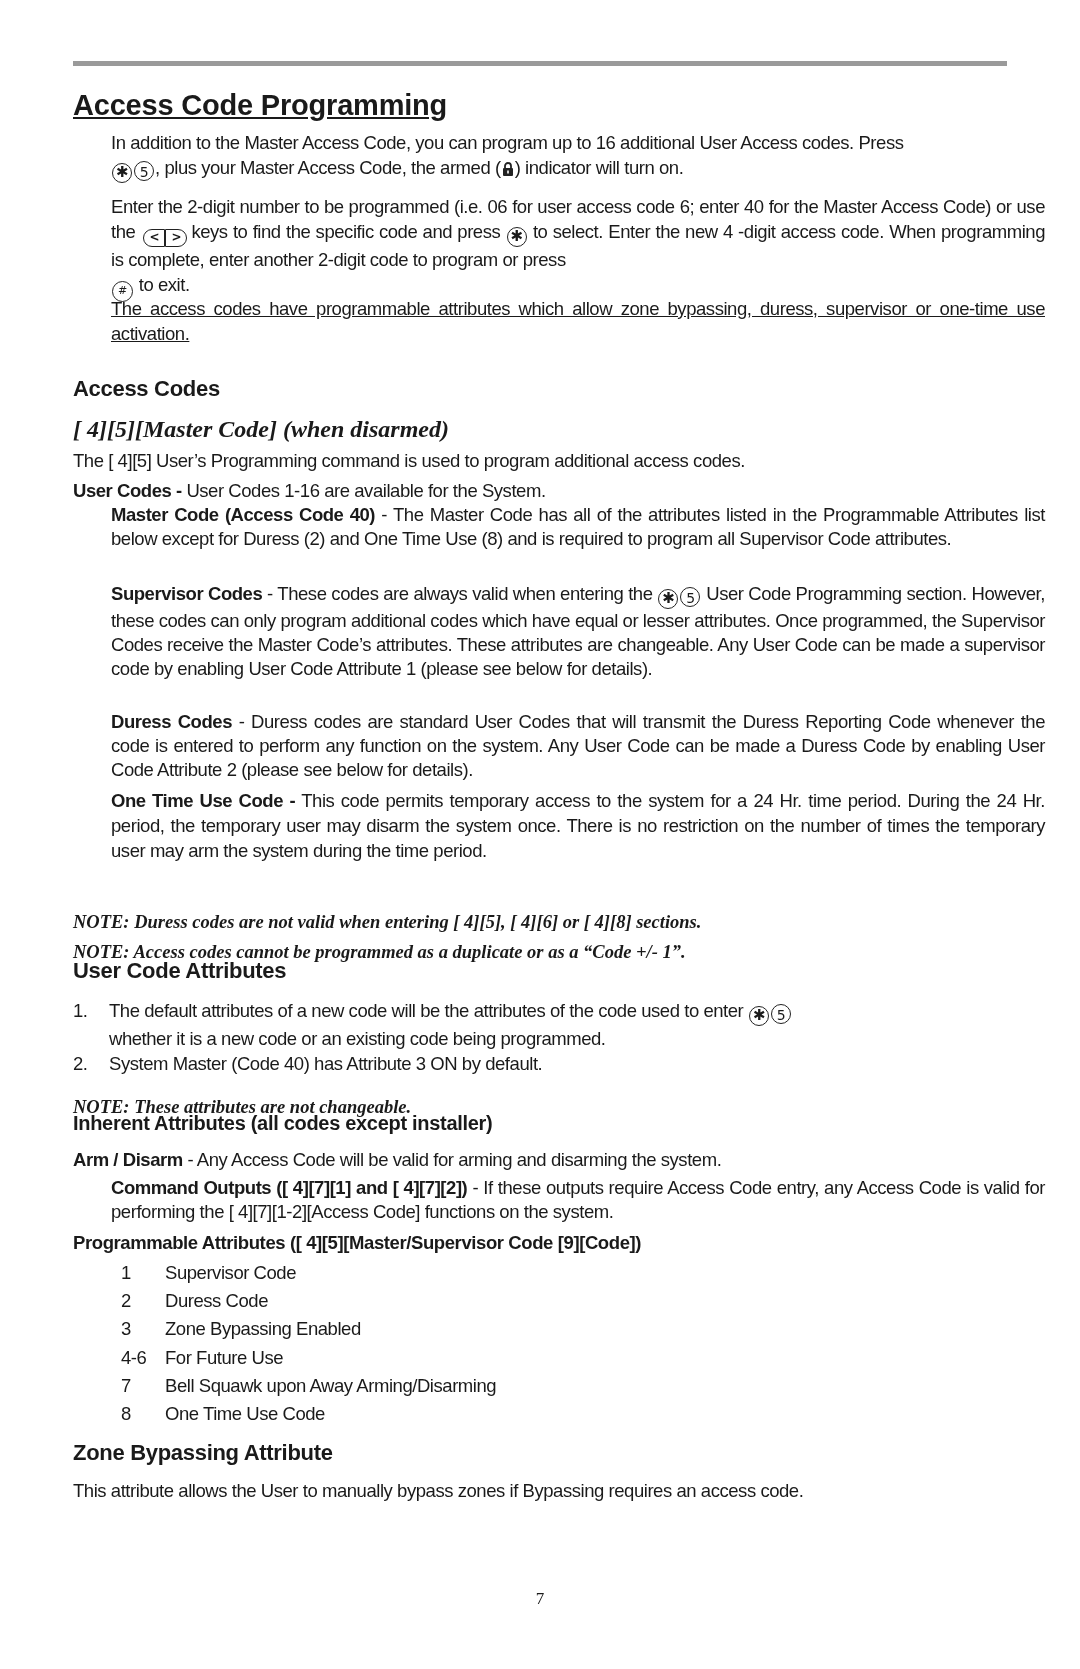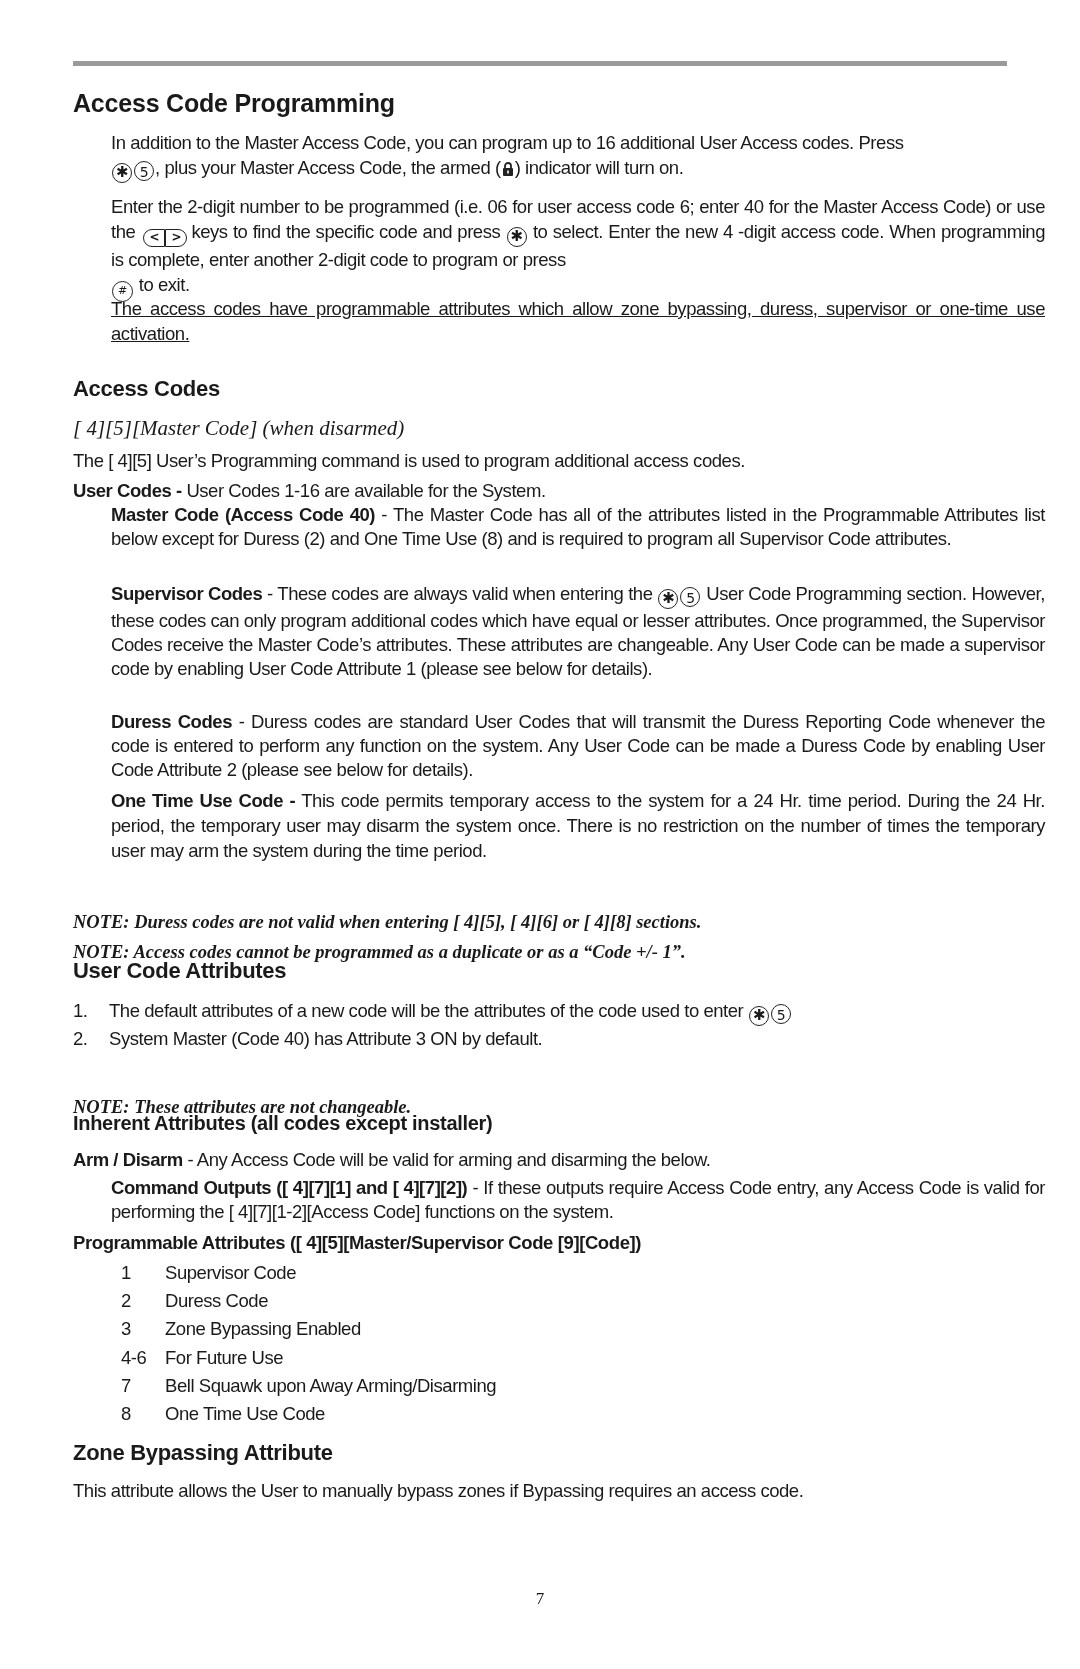--- a/index.html
+++ b/index.html
@@ -1,25 +1,25 @@
 <!DOCTYPE html>
 <html><head>
   <meta charset="utf-8">
   <style>
     html, body { margin: 0; padding: 0; background: #ffffff; }
     body { width: 1080px; height: 1669px; position: relative; overflow: hidden; color: #1a1a1a; }
     .page { position: absolute; left: 73px; top: 0; width: 934px; }
     .rule { position: absolute; left: 73px; top: 61px; width: 934px; height: 5px; background: #9a9a9a; }
     .body-text { font-family: "Liberation Sans", sans-serif; font-size: 18.5px; line-height: 25px; letter-spacing: -0.45px; }
     .justify { text-align: justify; margin-left: 38px; }
-    .h1 { position: absolute; font-family: "Liberation Sans", sans-serif; font-weight: bold; font-size: 25px; letter-spacing: -0.2px; }
+    .h1 { position: absolute; font-family: "Liberation Sans", sans-serif; font-weight: bold; font-size: 29px; letter-spacing: -0.2px; text-decoration: underline; }
     .h2 { position: absolute; font-family: "Liberation Sans", sans-serif; font-weight: bold; font-size: 22px; letter-spacing: -0.3px; }
     .h3 { position: absolute; font-family: "Liberation Sans", sans-serif; font-weight: bold; font-size: 20px; letter-spacing: -0.3px; }
     .h4 { position: absolute; font-family: "Liberation Sans", sans-serif; font-weight: bold; font-size: 18.5px; letter-spacing: -0.4px; }
-    .sub { position: absolute; font-family: "Liberation Serif", serif; font-style: italic; font-weight: normal; font-size: 21px; }
+    .sub { position: absolute; font-family: "Liberation Serif", serif; font-style: italic; font-weight: bold; font-size: 24px; }
     .note { position: absolute; font-family: "Liberation Serif", serif; font-style: italic; font-weight: bold; font-size: 18.5px; margin-top: 16px; }
     .block { position: absolute; left: 0; width: 934px; }
     b.lead { font-weight: bold; }
     .key { display: inline-block; width: 20px; height: 20px; border: 1.5px solid #222; border-radius: 50%; text-align: center; line-height: 20px; font-size: 14px; vertical-align: -3px; box-sizing: border-box; font-family: "DejaVu Sans", sans-serif; margin: 0 1px; }
     .key.star { font-weight: bold; font-size: 15px; line-height: 17px; }
     .key.hash { font-size: 11px; line-height: 17px; width: 21px; height: 21px; }
     .arrows { display: inline-flex; vertical-align: -3px; margin: 0 4px 0 8px; }
     .arrows span { display: inline-block; width: 22px; height: 18px; border: 1.5px solid #222; box-sizing: border-box; font-size: 12px; line-height: 15px; text-align: center; font-weight: bold; font-family: "DejaVu Sans", sans-serif; }
     .arrows .l { border-radius: 12px 0 0 12px; border-right-width: 1px; }
     .arrows .r { border-radius: 0 12px 12px 0; border-left-width: 1px; }
@@ -92,33 +92,34 @@
   <div class="note" style="top:896px;">NOTE: Duress codes are not valid when entering [ 4][5], [ 4][6] or [ 4][8] sections.</div>
   <div class="note" style="top:926px;">NOTE: Access codes cannot be programmed as a duplicate or as a “Code +/- 1”.</div>
 
   <div class="h2" style="top:958px;">User Code Attributes</div>
 
   <div class="olist body-text" style="top:998px;">
     <div class="li">
       <span class="num">1.</span>
       <span>The default attributes of a new code will be the attributes of the code used to enter</span>
       <span class="key star">✱</span><span class="key">5</span><br>
+      <span>whether it is a new code or an existing code being programmed.</span>
     </div>
     <div class="li">
       <span class="num">2.</span>
       <span>System Master (Code 40) has Attribute 3 ON by default.</span>
     </div>
   </div>
 
   <div class="note" style="top:1081px;">NOTE: These attributes are not changeable.</div>
 
   <div class="h3" style="top:1112px;">Inherent Attributes (all codes except installer)</div>
 
   <div class="block body-text" style="top:1147px;">
-    <b class="lead">Arm / Disarm</b><span> - Any Access Code will be valid for arming and disarming the below.</span>
+    <b class="lead">Arm / Disarm</b><span> - Any Access Code will be valid for arming and disarming the system.</span>
   </div>
 
   <div class="block body-text justify" style="top:1176px; line-height:24px;">
     <b class="lead">Command Outputs ([ 4][7][1] and [ 4][7][2])</b><span> - If these outputs require Access Code entry, any Access Code is valid for performing the [ 4][7][1-2][Access Code] functions on the system.</span>
   </div>
 
   <div class="h4" style="top:1232px;">Programmable Attributes ([ 4][5][Master/Supervisor Code [9][Code])</div>
 
   <div class="attrs body-text" style="top:1258px;">
     <div class="attr-row">

